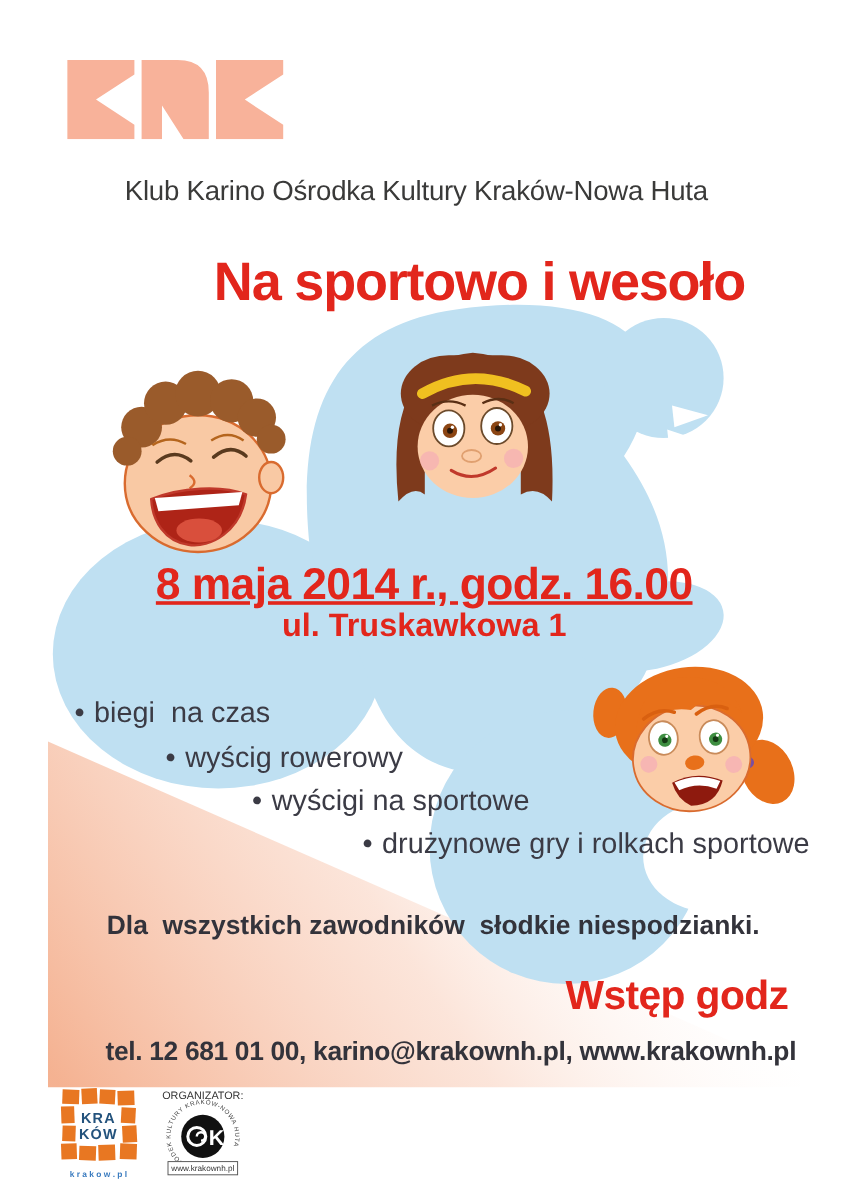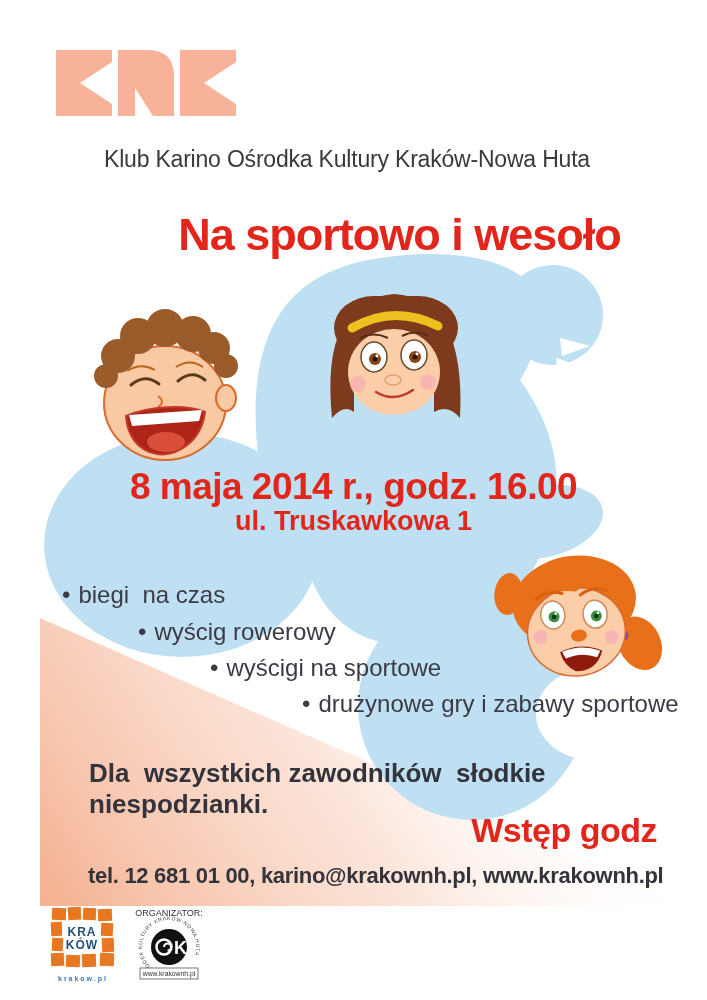--- a/index.html
+++ b/index.html
@@ -11,34 +11,34 @@
   #bg-art{position:absolute;left:0;top:0;width:707px;height:1000px;}
   .subtitle{
     left:104px;top:140px;font-size:23px;color:#3a3a39;letter-spacing:-0.2px;margin-top:6px;
   }
   .title{
     left:0;top:209px;width:707px;text-align:center;font-size:45px;font-weight:700;
     color:#e2261c;letter-spacing:-1px;margin-left:46px;
   }
   .date-line{
     left:0;top:466px;width:707px;text-align:center;font-size:37px;font-weight:700;
-    color:#e2261c;letter-spacing:-0.5px;
+    color:#e2261c;letter-spacing:-0.5px;text-decoration:underline;
   }
   .address-line{
     left:0;top:506px;width:707px;text-align:center;font-size:27px;font-weight:700;
     color:#e2261c;
   }
   .activity{font-size:24px;color:#3b3b45;white-space:pre;}
   .activity .dot{margin-right:8px;}
   .a0{left:62px;top:581px;}
   .a1{left:138px;top:618px;}
   .a2{left:210px;top:654px;}
   .a3{left:302px;top:690px;}
   .note{
-    left:89px;top:758px;font-size:26px;font-weight:700;color:#33333b;white-space:pre-wrap;
+    left:89px;top:758px;font-size:22px;font-weight:700;color:#33333b;white-space:pre-wrap;
   }
   .admission{
     right:50px;top:811px;font-size:34px;font-weight:700;color:#e2261c;letter-spacing:-0.5px;
   }
   .contact{
     left:88px;top:863px;font-size:22px;font-weight:700;color:#33333b;letter-spacing:-0.3px;white-space:pre-wrap;
   }
   .krk-logo{left:56px;top:50px;}
   .footer-krakow{left:50px;top:906px;}
   .footer-organizer{left:127px;top:908px;}
@@ -157,21 +157,21 @@
 
 <div class="abs title">Na sportowo i wesoło</div>
 
 <div class="abs date-line">8 maja 2014 r., godz. 16.00</div>
 <div class="abs address-line">ul. Truskawkowa 1</div>
 
 <div>
   <div class="abs activity a0"><span class="dot">•</span><span>biegi  na czas</span></div>
   <div class="abs activity a1"><span class="dot">•</span><span>wyścig rowerowy</span></div>
   <div class="abs activity a2"><span class="dot">•</span><span>wyścigi na sportowe</span></div>
-  <div class="abs activity a3"><span class="dot">•</span><span>drużynowe gry i zabawy sportowe</span></div>
+  <div class="abs activity a3"><span class="dot">•</span><span>drużynowe gry i rolkach sportowe</span></div>
 </div>
 
 <div class="abs note">Dla  wszystkich zawodników  słodkie niespodzianki.</div>
 
 <div class="abs admission">Wstęp godz</div>
 
 <div class="abs contact">tel. 12 681 01 00, karino@krakownh.pl, www.krakownh.pl</div>
 
 <svg class="abs footer-krakow" width="66" height="84" viewBox="0 0 66 84" xmlns="http://www.w3.org/2000/svg">
   <g fill="#E87722">

